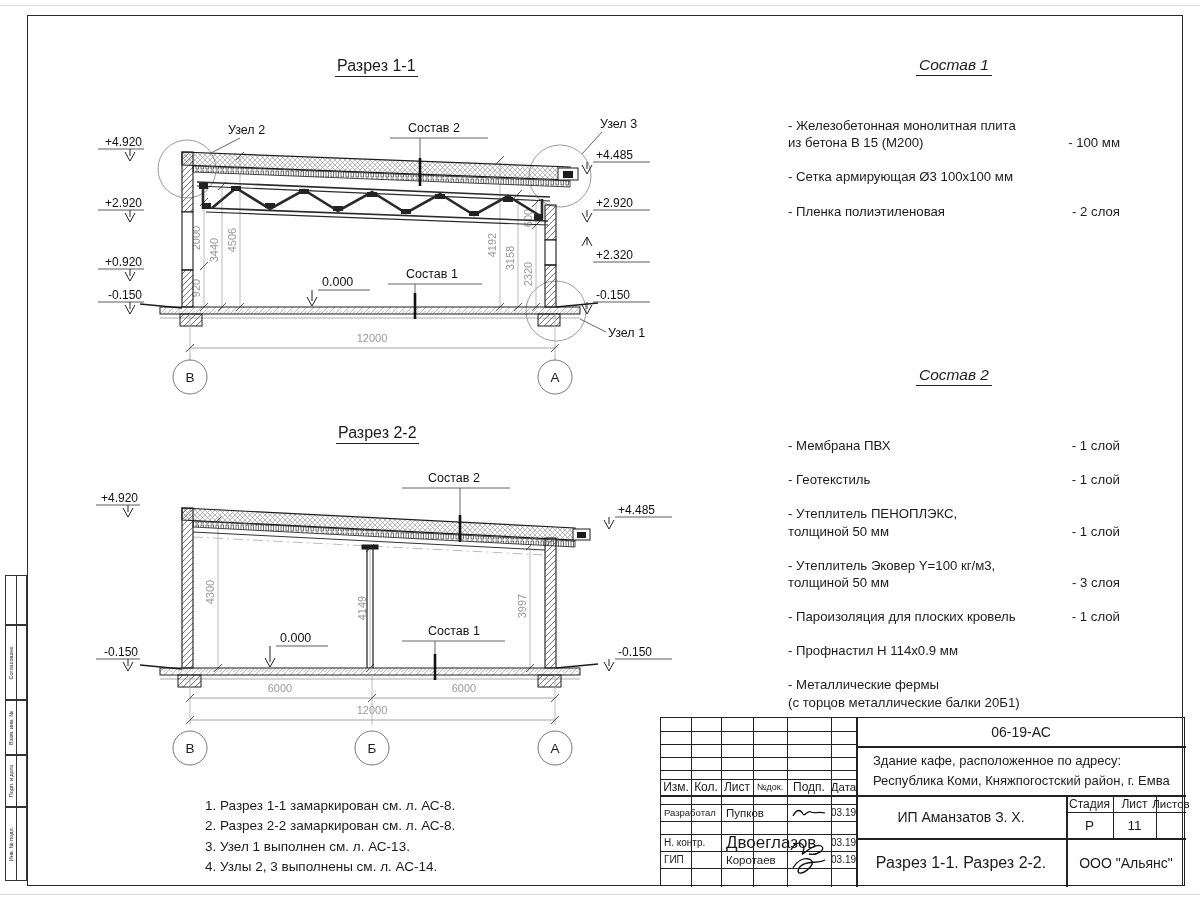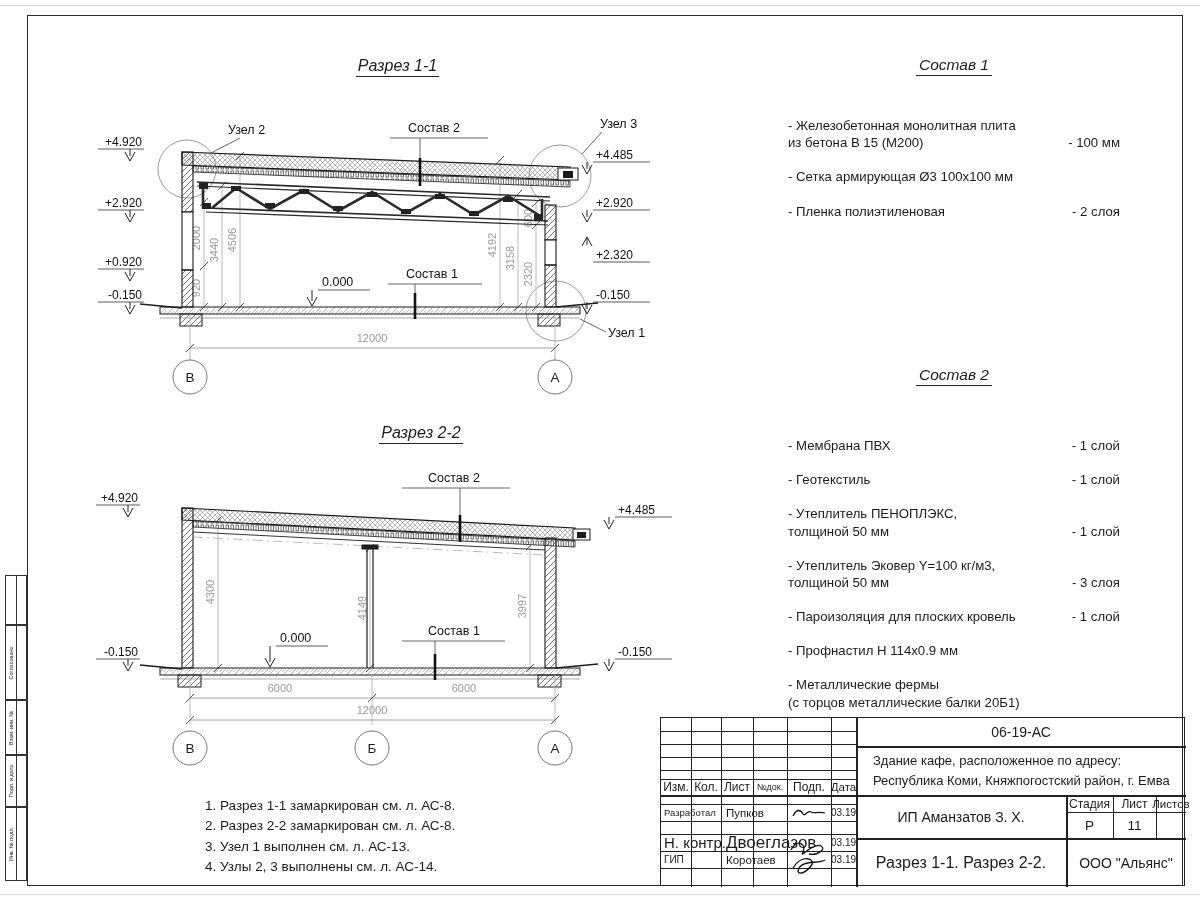--- a/index.html
+++ b/index.html
@@ -1,21 +1,21 @@
 <!DOCTYPE html>
 <html><head>
 <meta charset="utf-8">
 <style>
   html,body{margin:0;padding:0;background:#fff;}
   #page{position:relative;width:1200px;height:900px;background:#ffffff;overflow:hidden;
         font-family:"Liberation Sans",sans-serif;color:#1c1c1c;}
   .hairline{position:absolute;background:#d9d9d9;}
   #frame{position:absolute;left:27px;top:15px;width:1156px;height:871px;border:1.6px solid #2a2a2a;box-sizing:border-box;}
   .abs{position:absolute;}
-  .sec-title{font-style:italic;font-size:16px;text-align:center;}
+  .sec-title{font-size:16px;text-align:left;}
   .sec-title span{border-bottom:1.2px solid #222;padding:0 2px 2px 2px;}
   .list{width:332px;font-size:13.2px;line-height:1.3;}
   .list-title{text-align:center;font-style:italic;font-size:15.5px;margin-bottom:0;}
   .list-title span{border-bottom:1.2px solid #222;padding:0 3px 2px 3px;}
   .item{display:flex;justify-content:space-between;align-items:flex-end;margin-bottom:17px;}
   .item .t{white-space:pre-line;}
   .item .v{white-space:nowrap;padding-left:8px;}
   .notes{font-size:13.5px;line-height:1.5;white-space:pre-line;}
   
   #tb{position:absolute;left:660px;top:717px;width:525px;height:169px;border:1.6px solid #222;box-sizing:border-box;font-size:12px;}
@@ -66,21 +66,21 @@
       </div>
     <div class="side-cell" style="top:232px;height:74px;">
         <div class="side-lab">
           <span>Инв. № подл.</span>
         </div>
         <div style="flex:1"></div>
       </div>
   </div>
 
   <div class="abs sec-title" style="left:335px;top:57px;width:125px;"><span>Разрез 1-1</span></div>
-  <div class="abs sec-title" style="left:366px;top:424px;width:110px;"><span>Разрез 2-2</span></div>
+  <div class="abs sec-title" style="left:336px;top:424px;width:110px;"><span>Разрез 2-2</span></div>
 
   <svg class="abs" style="left:90px;top:90px;" width="700" height="320" viewBox="0 0 700 320">
     <defs>
       <pattern id="wallHatch" width="6" height="6" patternUnits="userSpaceOnUse">
         <path d="M0,6 L6,0" stroke="#555" stroke-width="0.8" fill="none"></path>
       </pattern>
       <pattern id="concHatch" width="5" height="5" patternUnits="userSpaceOnUse">
         <path d="M0,5 L5,0 M0,0 L5,5" stroke="#8a8a8a" stroke-width="0.6" fill="none"></path>
       </pattern>
       <pattern id="floorHatch" width="7" height="7" patternUnits="userSpaceOnUse">
@@ -449,21 +449,21 @@
     <div class="tb-cell" style="left:0;top:61px;width:30px;height:16px;font-size:12px;">Изм.</div>
     <div class="tb-cell" style="left:30px;top:61px;width:30px;height:16px;font-size:12px;">Кол.</div>
     <div class="tb-cell" style="left:60px;top:61px;width:32px;height:16px;font-size:12px;">Лист</div>
     <div class="tb-cell" style="left:92px;top:61px;width:34px;height:16px;font-size:9px;">№док.</div>
     <div class="tb-cell" style="left:126px;top:61px;width:44px;height:16px;font-size:12px;">Подп.</div>
     <div class="tb-cell" style="left:170px;top:61px;width:25px;height:16px;font-size:11.5px;">Дата</div>
 
     <div class="tb-cell tb-left" style="left:0;top:86px;width:60px;height:17px;font-size:9.5px;">Разработал</div>
     <div class="tb-cell tb-left" style="left:62px;top:86px;width:62px;height:17px;font-size:11.5px;">Пупков</div>
     <div class="tb-cell" style="left:170px;top:86px;width:25px;height:17px;font-size:10px;">03.19</div>
-    <div class="tb-cell tb-left" style="left:0;top:116px;width:60px;height:17px;font-size:15px;">Н. контр.</div>
+    <div class="tb-cell tb-left" style="left:0;top:116px;width:60px;height:17px;font-size:10px;">Н. контр.</div>
     <div class="tb-cell tb-left" style="left:62px;top:116px;width:62px;height:17px;font-size:17px;">Двоеглазов</div>
     <div class="tb-cell" style="left:170px;top:116px;width:25px;height:17px;font-size:10px;">03.19</div>
     <div class="tb-cell tb-left" style="left:0;top:133px;width:60px;height:17px;font-size:10px;">ГИП</div>
     <div class="tb-cell tb-left" style="left:62px;top:133px;width:62px;height:17px;font-size:11.5px;">Коротаев</div>
     <div class="tb-cell" style="left:170px;top:133px;width:25px;height:17px;font-size:10px;">03.19</div>
 
     <svg class="abs" style="left:126px;top:84px;" width="44" height="22">
       <path d="M6,14 C10,6 14,8 16,12 C18,15 20,8 24,10 C27,12 31,9 38,11" stroke="#111" stroke-width="1.3" fill="none"></path>
     </svg>
     <svg class="abs" style="left:122px;top:112px;" width="52" height="52">

